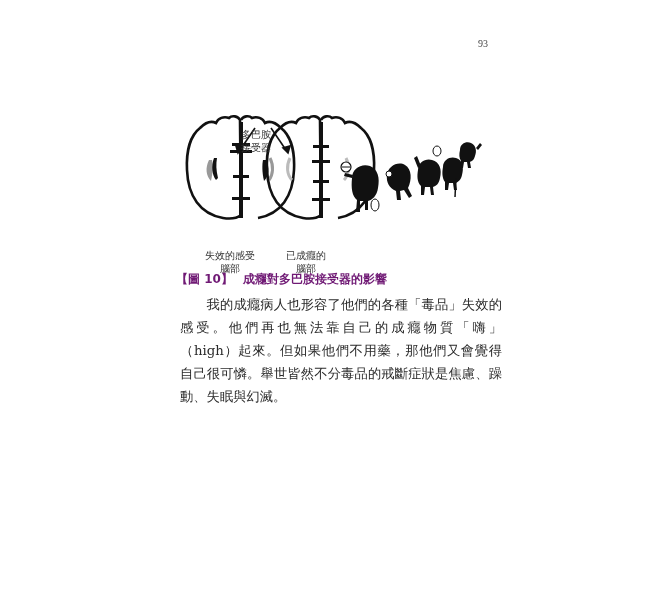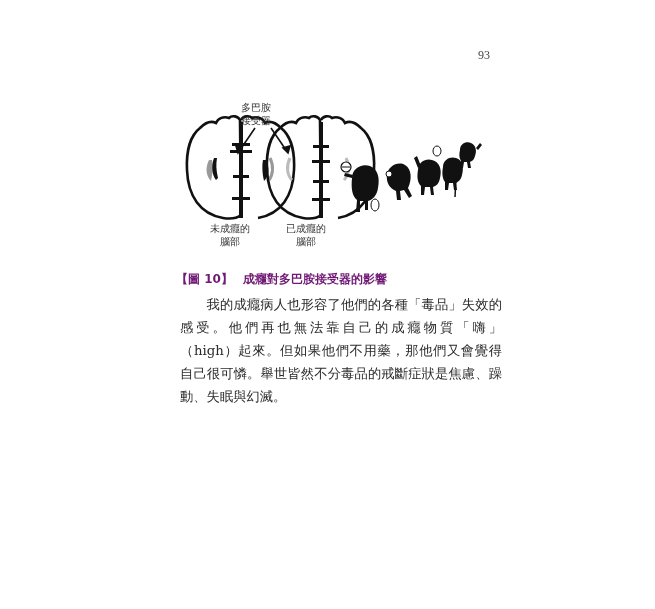--- a/index.html
+++ b/index.html
@@ -1,25 +1,25 @@
 <!DOCTYPE html>
 <html><head>
   <meta charset="utf-8">
   <style>
     html, body { margin: 0; padding: 0; background: #ffffff; }
     body { width: 655px; height: 609px; position: relative; overflow: hidden; color: #222; }
     .page-number {
-      position: absolute; left: 478px; top: 48px;
-      font-family: "Liberation Serif", serif; font-size: 12px; color: #444;
+      position: absolute; left: 478px; top: 38px;
+      font-family: "Liberation Serif", serif; font-size: 10px; color: #444;
     }
     .figure { position: absolute; left: 0; top: 0; width: 655px; height: 260px; }
     .fig-svg { position: absolute; left: 0; top: 0; }
     .fig-label {
-      position: absolute; font-family: Liberation Sans, sans-serif; font-size: 10px;
-      color: #333; text-align: center; line-height: 13px; width: 60px;
+      position: absolute; font-family: Liberation Mono, monospace; font-size: 10px;
+      color: #333; text-align: center; line-height: 13px; width: 60px; margin-top: 28px;
     }
     .caption {
       position: absolute; left: 176px; top: 271px;
       font-family: "DejaVu Sans", sans-serif; font-size: 12px; font-weight: bold; color: #701a75;
       white-space: nowrap;
     }
     .caption .num { margin-right: 10px; }
     .body-text {
       position: absolute; left: 180px; top: 293px; width: 322px;
       font-family: "DejaVu Serif", serif; font-size: 13.3px; line-height: 23.1px; color: #2a2a2a;
@@ -100,21 +100,21 @@
       <path d="M460 150 C 460 143, 467 141, 471 143 C 476 145, 477 151, 475 156 C 474 160, 472 161, 470 162 L 471 168 L 468 168 L 467 162 L 464 162 L 463 168 L 460 168 L 461 161 C 459 158, 459 154, 460 150 Z"></path>
       <path d="M476 148 L 480 143 L 482 145 L 478 150 Z"></path>
     </g>
   </svg>
 
   <div class="fig-label" style="left: 226px; top: 101px;">
     <div>多巴胺</div>
     <div>接受器</div>
   </div>
   <div class="fig-label" style="left: 200px; top: 222px;">
-    <div>未成癮的</div>
+    <div>失效的感受</div>
     <div>腦部</div>
   </div>
   <div class="fig-label" style="left: 276px; top: 222px;">
     <div>已成癮的</div>
     <div>腦部</div>
   </div>
 </div>
 
 <div class="caption">
   <span class="num">【圖 10】</span><span>成癮對多巴胺接受器的影響</span>

